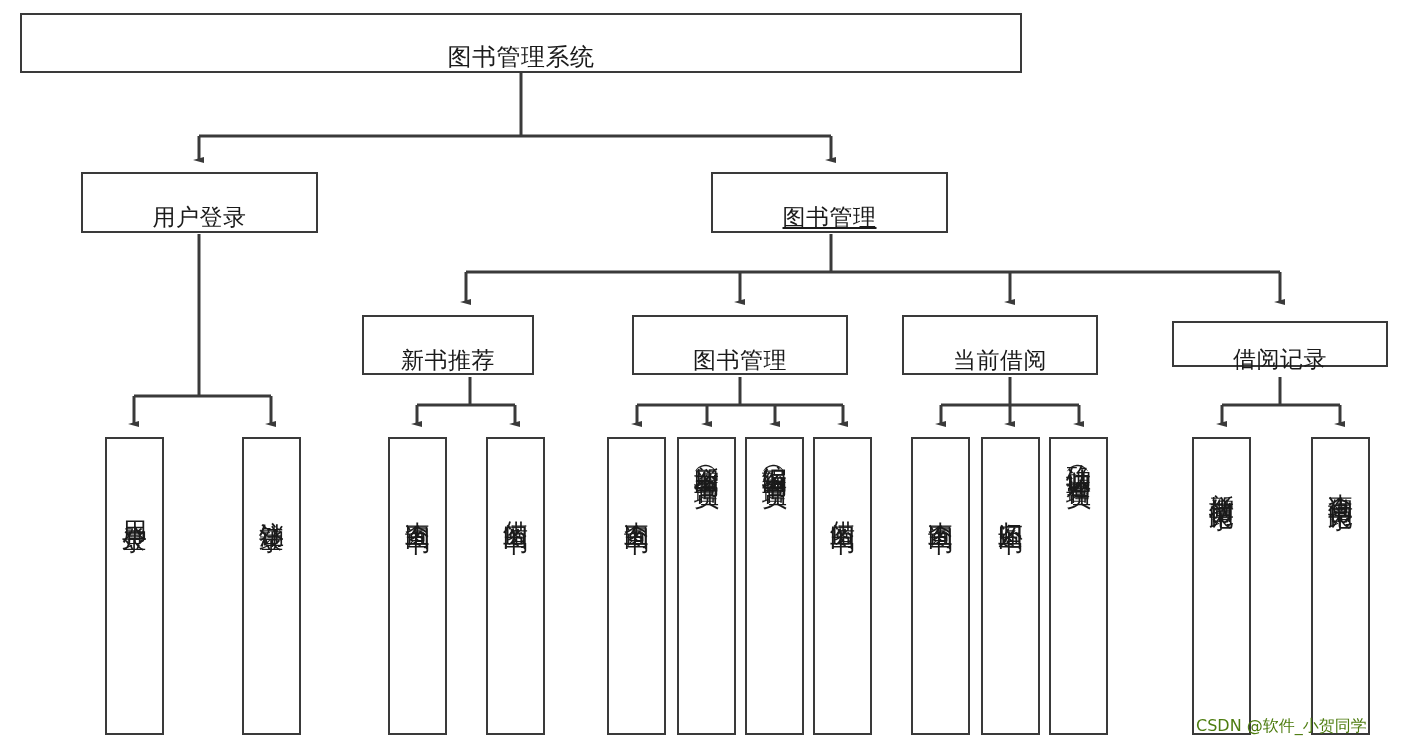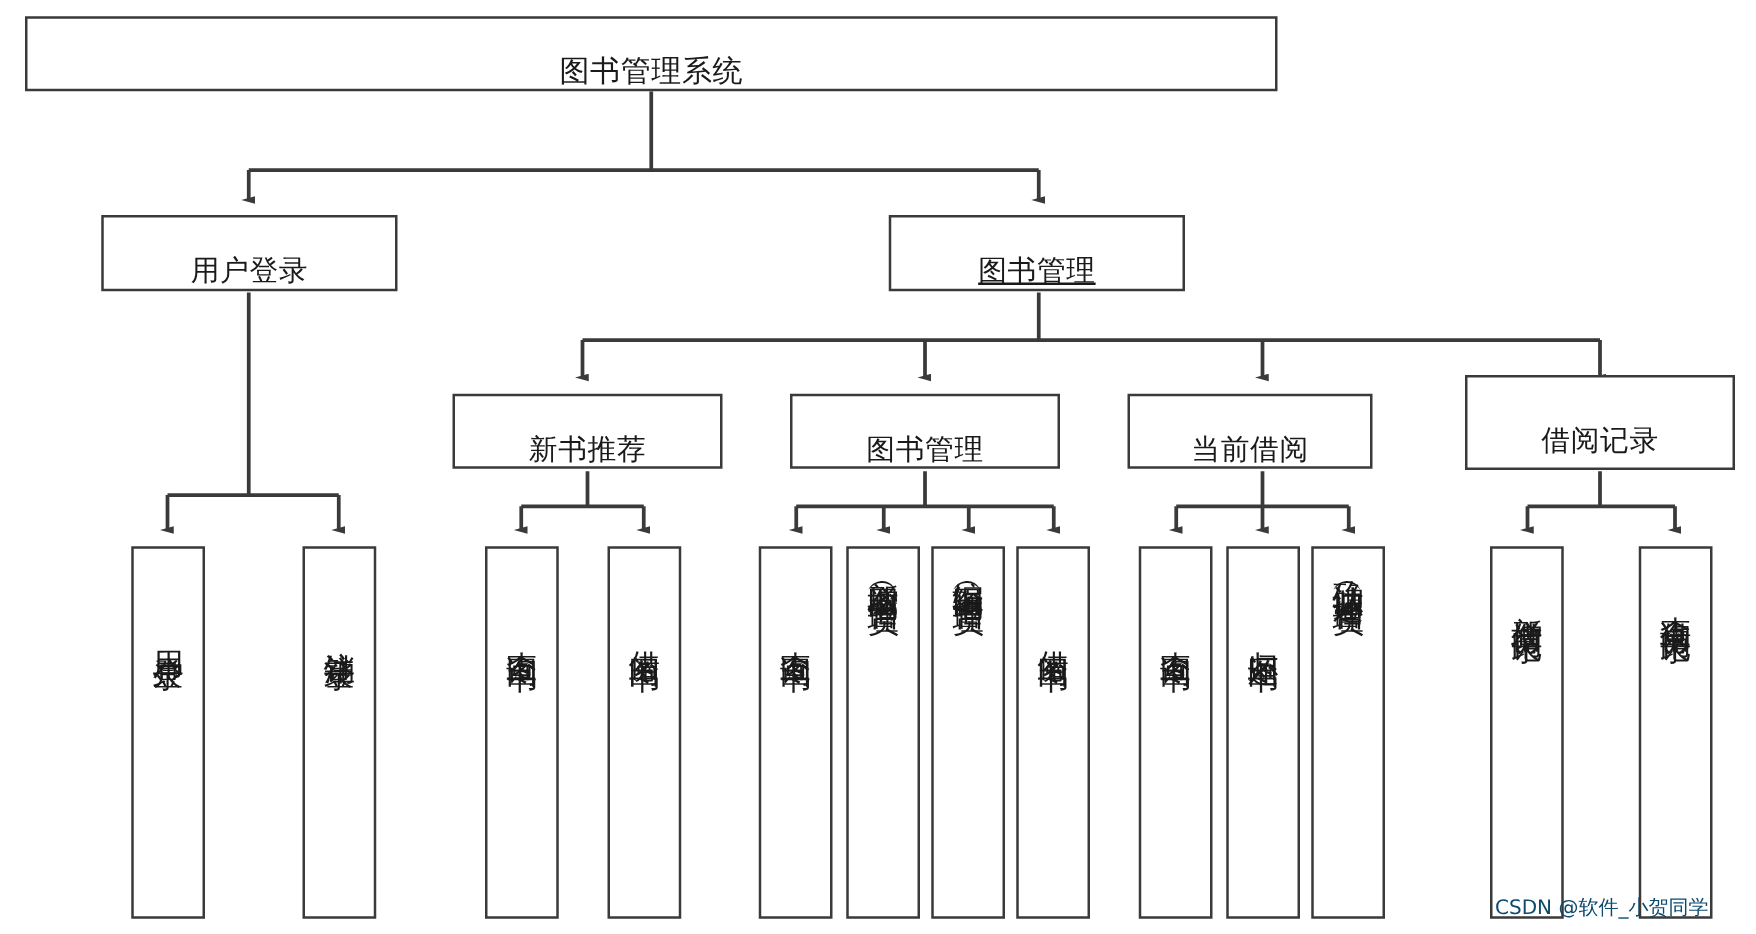--- a/index.html
+++ b/index.html
@@ -71,21 +71,21 @@
     margin-top: 34px;
   }
   .node.v.long .lbl {
     margin-top: 6px;
   }
   .watermark {
     position: absolute;
     left: 1196px;
     top: 716px;
     font-size: 16px;
-    color: #0c4a6e;
+    color: #4d7c0f;
     white-space: nowrap;
     font-family: "DejaVu Sans", "Liberation Sans", sans-serif;
   }
 </style>
 </head>
 <body>
 
 <div id="canvas">
 
   <svg class="edges" viewBox="0 0 1405 747">
@@ -142,30 +142,30 @@
     <span class="lbl">图书管理系统</span>
   </div>
 
   <div class="node h" style="left:81px; top:172px; width:237px; height:61px;">
     <span class="lbl">用户登录</span>
   </div>
   <div class="node h" style="left:711px; top:172px; width:237px; height:61px;text-decoration:underline;">
     <span class="lbl">图书管理</span>
   </div>
 
-  <div class="node h" style="left:362px; top:315px; width:216px; height:60px;">
+  <div class="node h" style="left:362px; top:315px; width:172px; height:60px;">
     <span class="lbl">新书推荐</span>
   </div>
   <div class="node h" style="left:632px; top:315px; width:216px; height:60px;">
     <span class="lbl">图书管理</span>
   </div>
   <div class="node h" style="left:902px; top:315px; width:196px; height:60px;">
     <span class="lbl">当前借阅</span>
   </div>
-  <div class="node h" style="left:1172px; top:300px; width:216px; height:76px;">
+  <div class="node h" style="left:1172px; top:321px; width:216px; height:46px;">
     <span class="lbl">借阅记录</span>
   </div>
 
   <div class="node v short" style="left:105px; top:437px; width:59px; height:298px;">
     <span class="lbl">用户登录</span>
   </div>
   <div class="node v short" style="left:242px; top:437px; width:59px; height:298px;">
     <span class="lbl">注销登录</span>
   </div>
 

